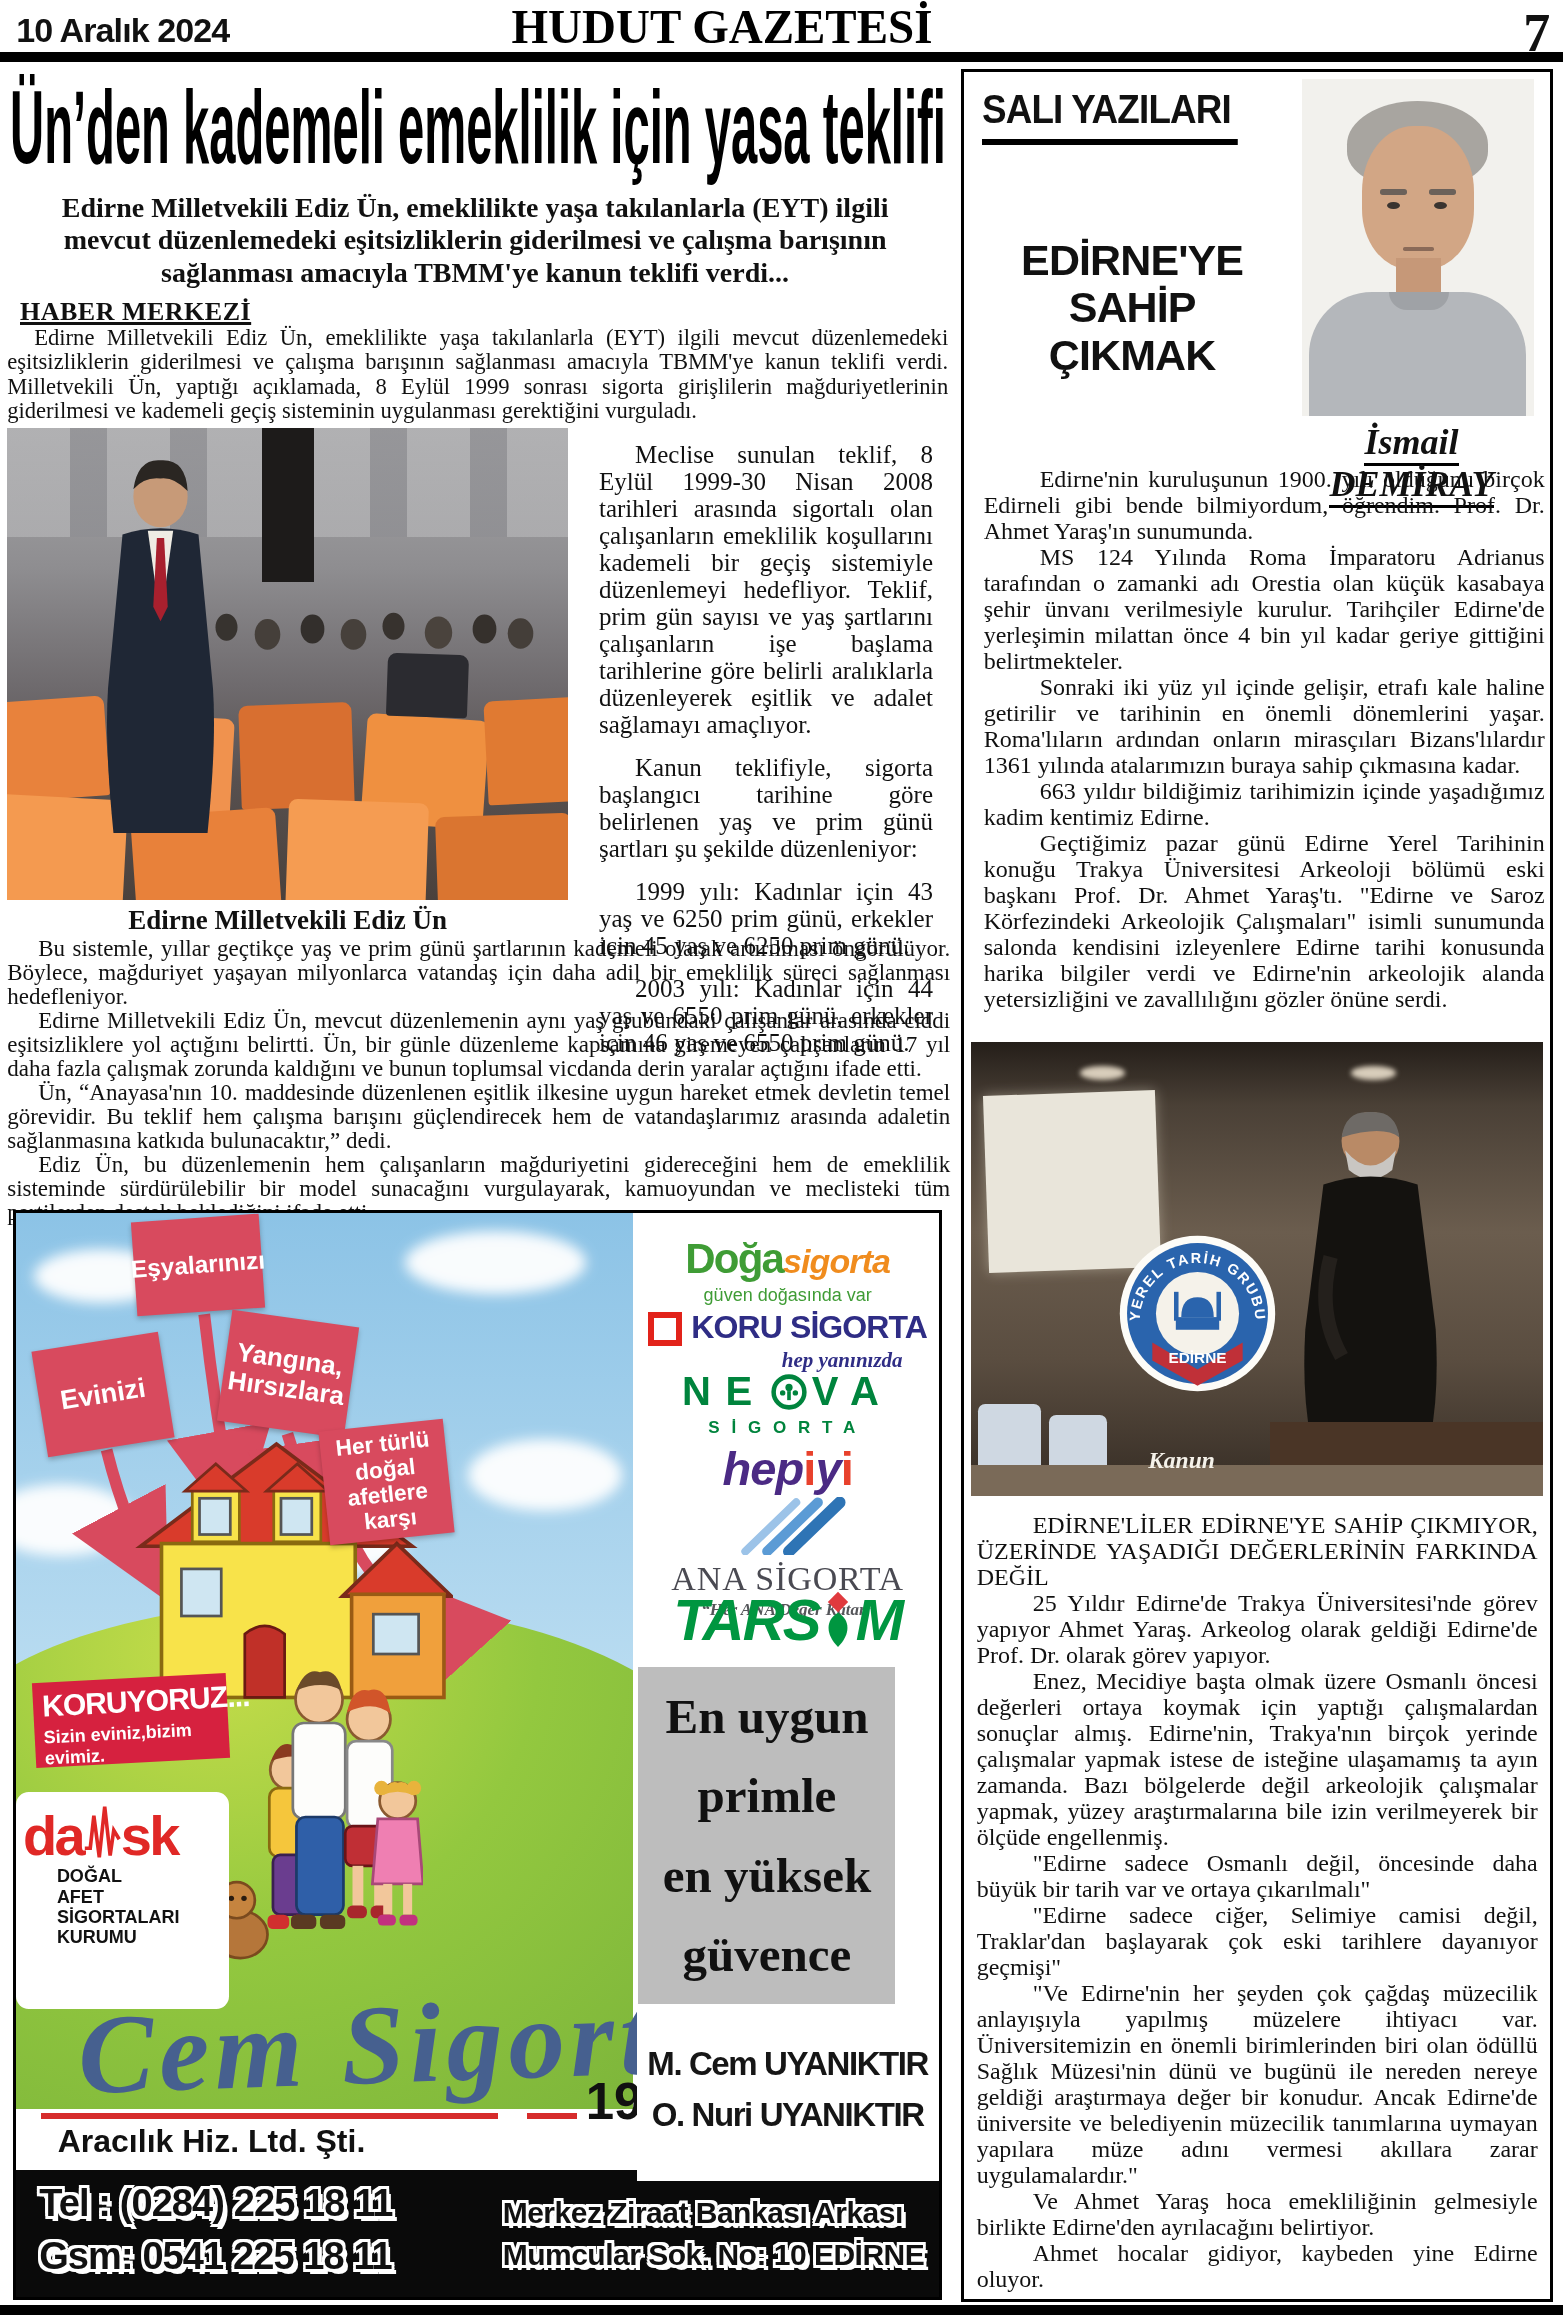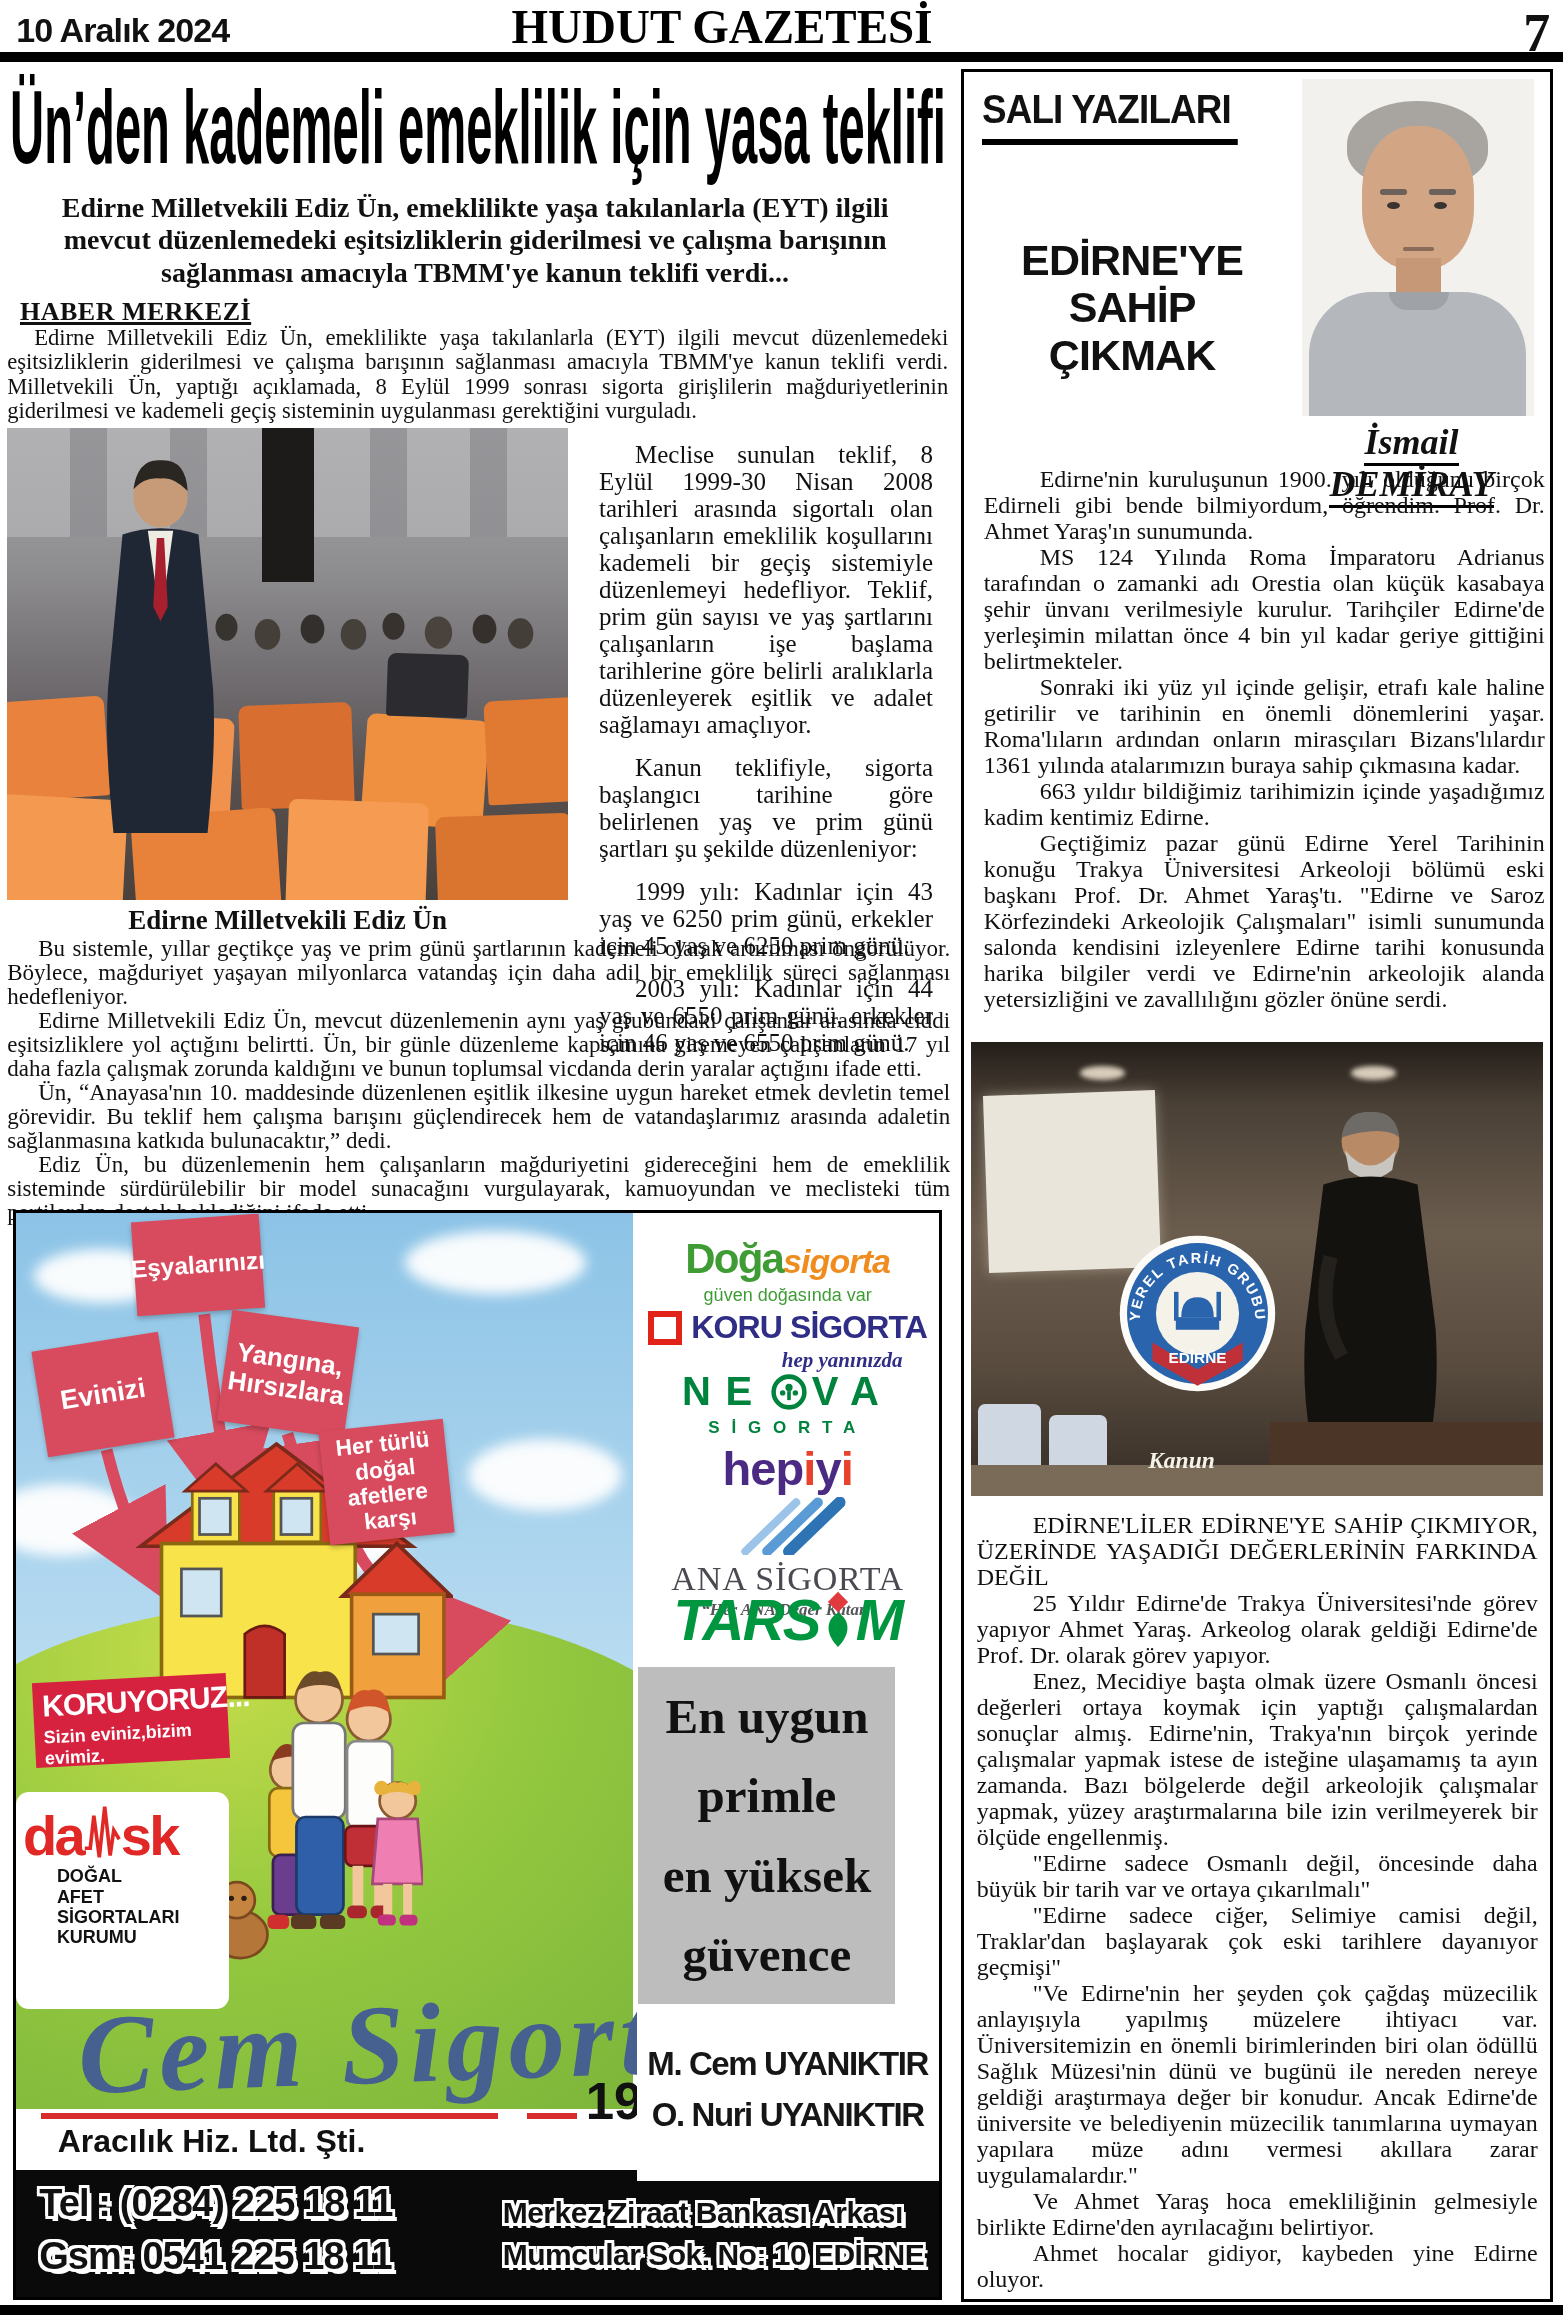--- a/index.html
+++ b/index.html
@@ -82,29 +82,29 @@
   .tel{position:absolute;left:23.5px;top:7.2px;font-size:38px;line-height:1.38;letter-spacing:-0.9px;}
   .addr{position:absolute;left:487px;top:22px;font-size:30px;line-height:1.4;letter-spacing:-0.5px;}
 
   
   .logos{position:absolute;left:621px;top:13px;width:302px;height:955px;background:#fff;text-align:center;
         font-family:"Liberation Sans",sans-serif;}
   .lg{position:absolute;left:0;width:302px;}
   .doga1{font:bold 42px "Liberation Sans",sans-serif;color:#3f9c35;letter-spacing:-1.8px;}
   .doga2{font:italic bold 34px "Liberation Sans",sans-serif;color:#f08c1e;letter-spacing:-0.9px;}
   .doga-tag{font:18px "Liberation Sans",sans-serif;color:#3f9c35;margin-top:1.8px;}
-  .koru-row{display:flex;align-items:center;justify-content:center;gap:9px;}
+  .koru-row{display:flex;align-items:flex-end;justify-content:center;gap:9px;}
   .koru-sq{width:22px;height:22px;border:6.3px solid #e2231a;background:#fff;display:inline-block;}
   .koru-name{font:bold 32px "Liberation Sans",sans-serif;color:#2f2d85;letter-spacing:-0.9px;}
   .koru-tag{font:italic bold 21px "Liberation Serif",serif;color:#2f2d85;margin:1.8px 0 0 109px;}
   .neova-row{display:flex;align-items:center;justify-content:center;}
   .neova-t{font:bold 40px "Liberation Sans",sans-serif;color:#00843d;letter-spacing:14.5px;}
   .neova-sub{font:bold 17px "Liberation Sans",sans-serif;color:#00843d;letter-spacing:11.8px;margin-top:3.6px;}
   .hep{font:bold 47px "Liberation Sans",sans-serif;letter-spacing:-0.9px;}
-  .hep .p{color:#4b2a84;} .hep .r{color:#e8412c;}
+  .hep .p{color:#4b2a84;font-style:italic;} .hep .r{color:#e8412c;}
   .ana-name{font:34px "Liberation Serif",serif;color:#4a4a52;letter-spacing:0.9px;margin-top:1.8px;}
   .ana-tag{font:italic bold 17px "Liberation Serif",serif;color:#55565a;margin-top:1.8px;}
   .tarsim-row{display:flex;align-items:center;justify-content:center;}
   .tarsim-t{font:italic bold 58px "Liberation Sans",sans-serif;color:#009640;letter-spacing:-1.8px;}
   .offer{position:absolute;left:1.8px;top:441px;width:257px;height:337px;background:#bdbdbd;
         display:flex;align-items:center;justify-content:center;text-align:center;
         font:bold 49px/1.62 "Liberation Serif",serif;color:#111;}
   .agents{position:absolute;left:0;top:812px;width:302px;text-align:center;
         font:bold 33px/1.55 "Liberation Sans",sans-serif;letter-spacing:-1.4px;color:#161616;}
 

